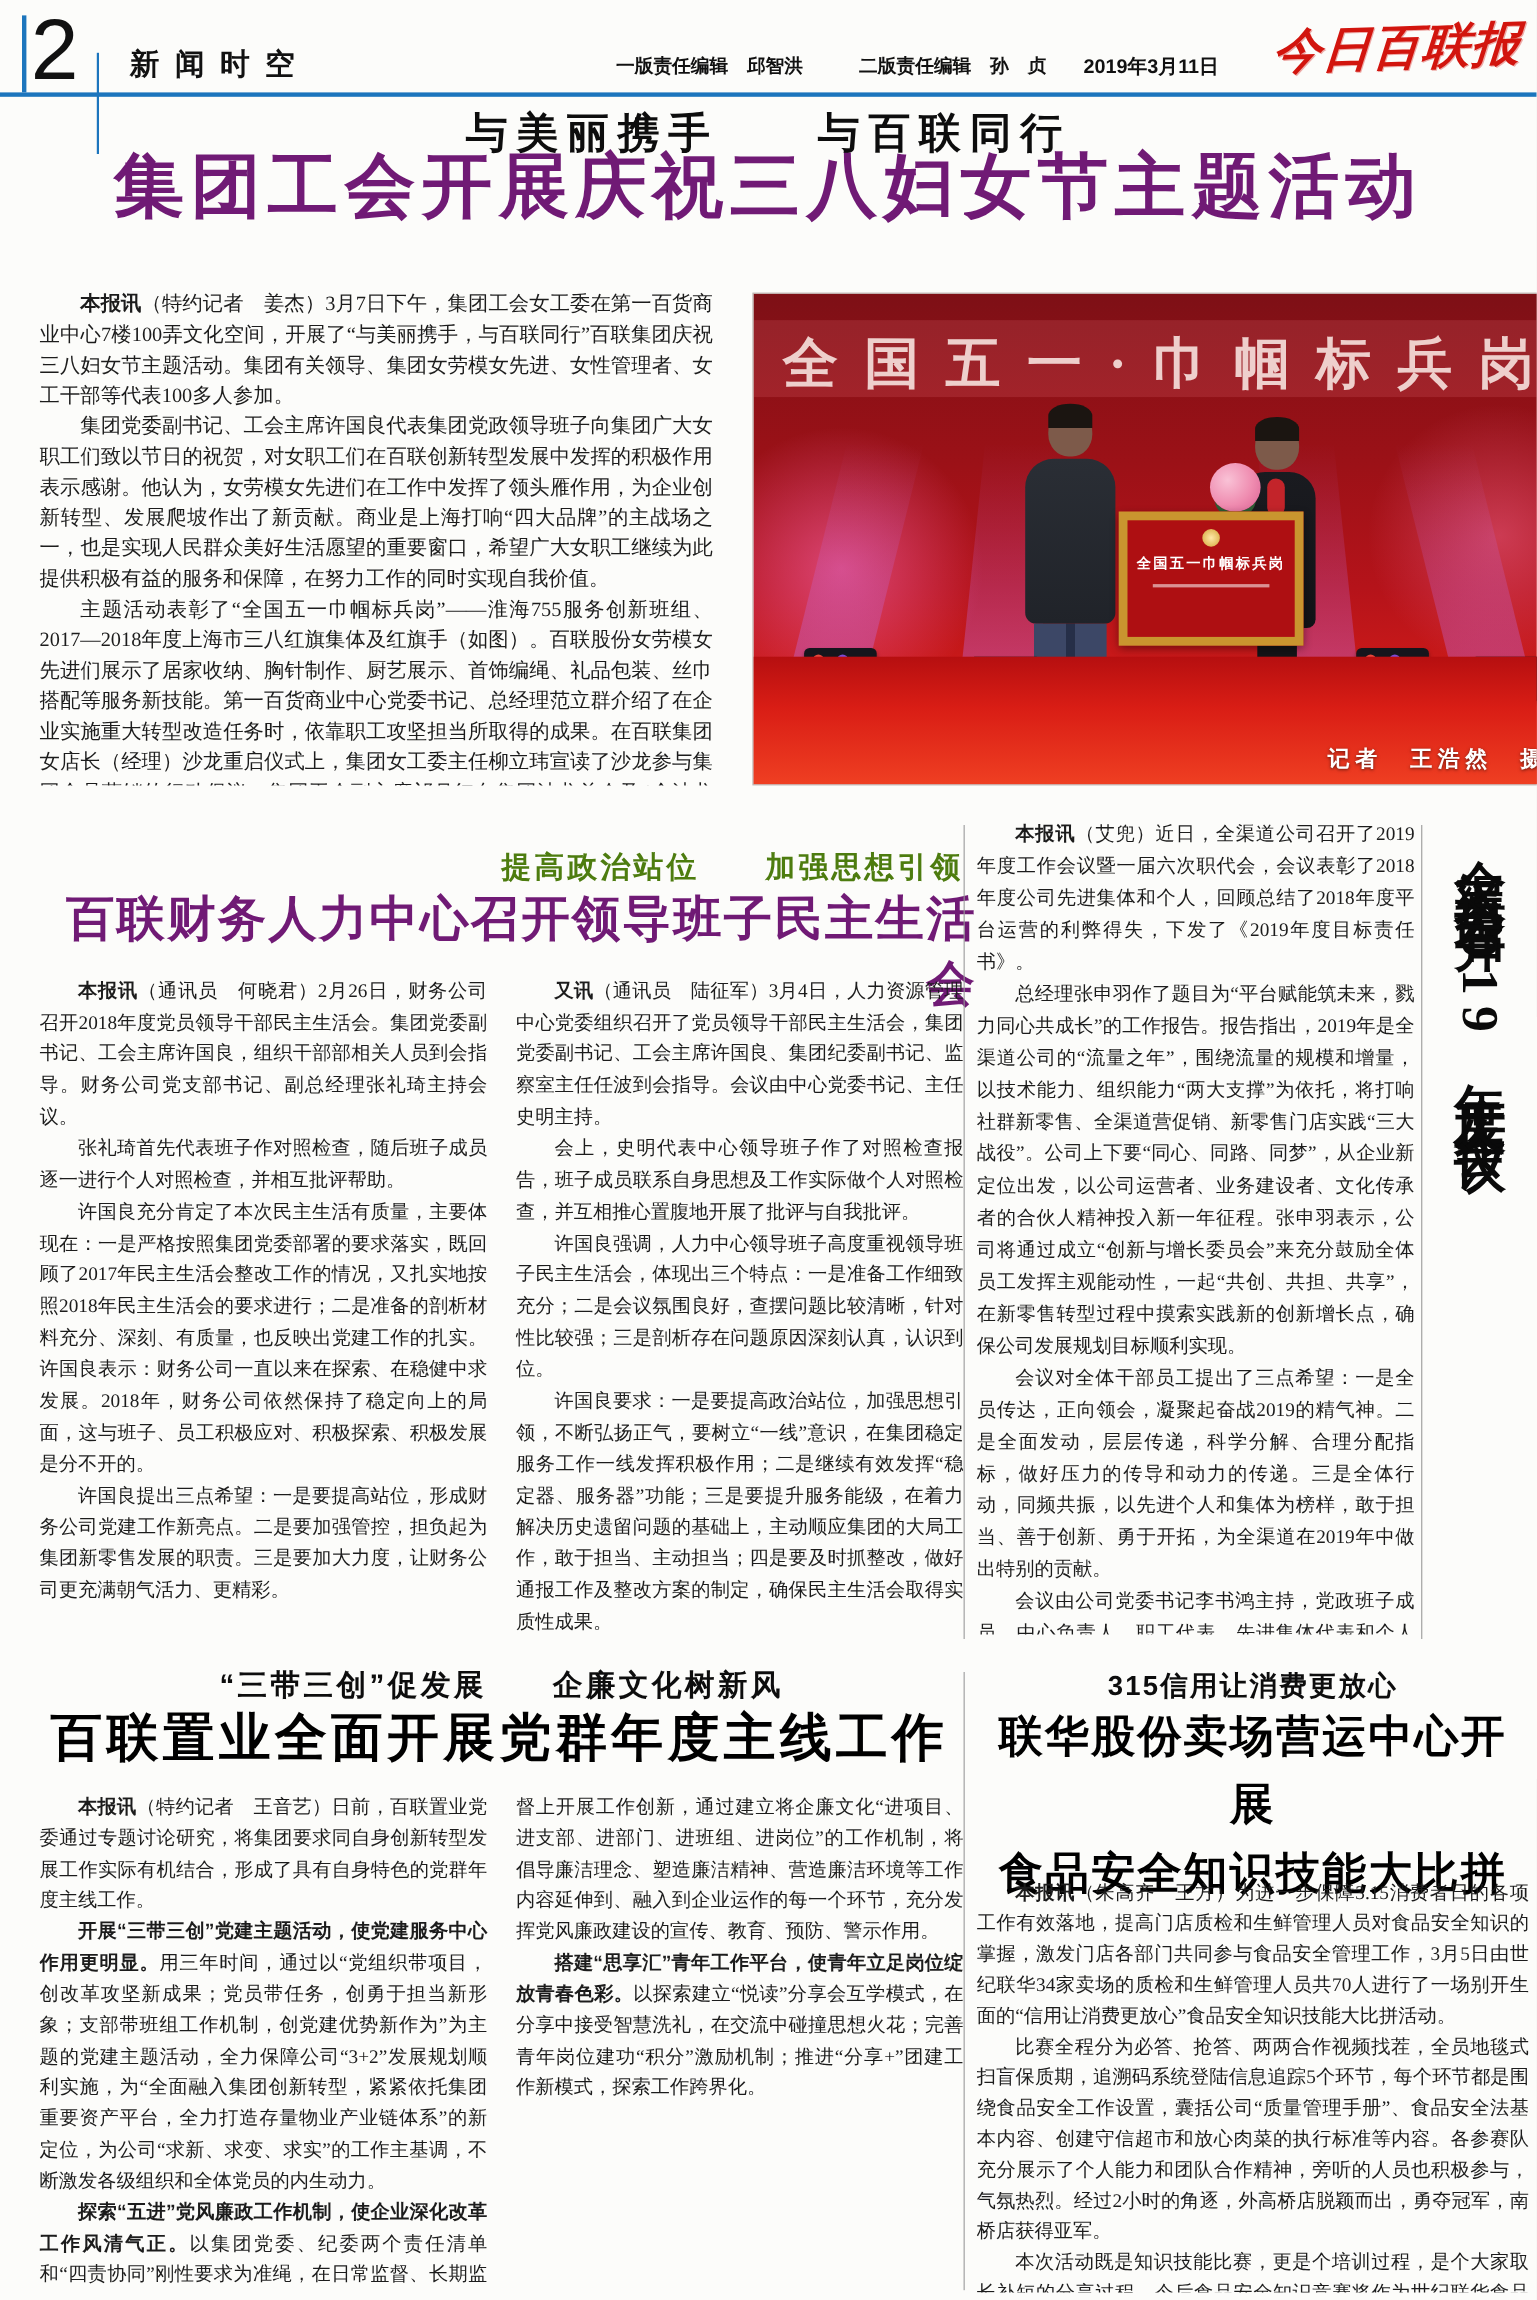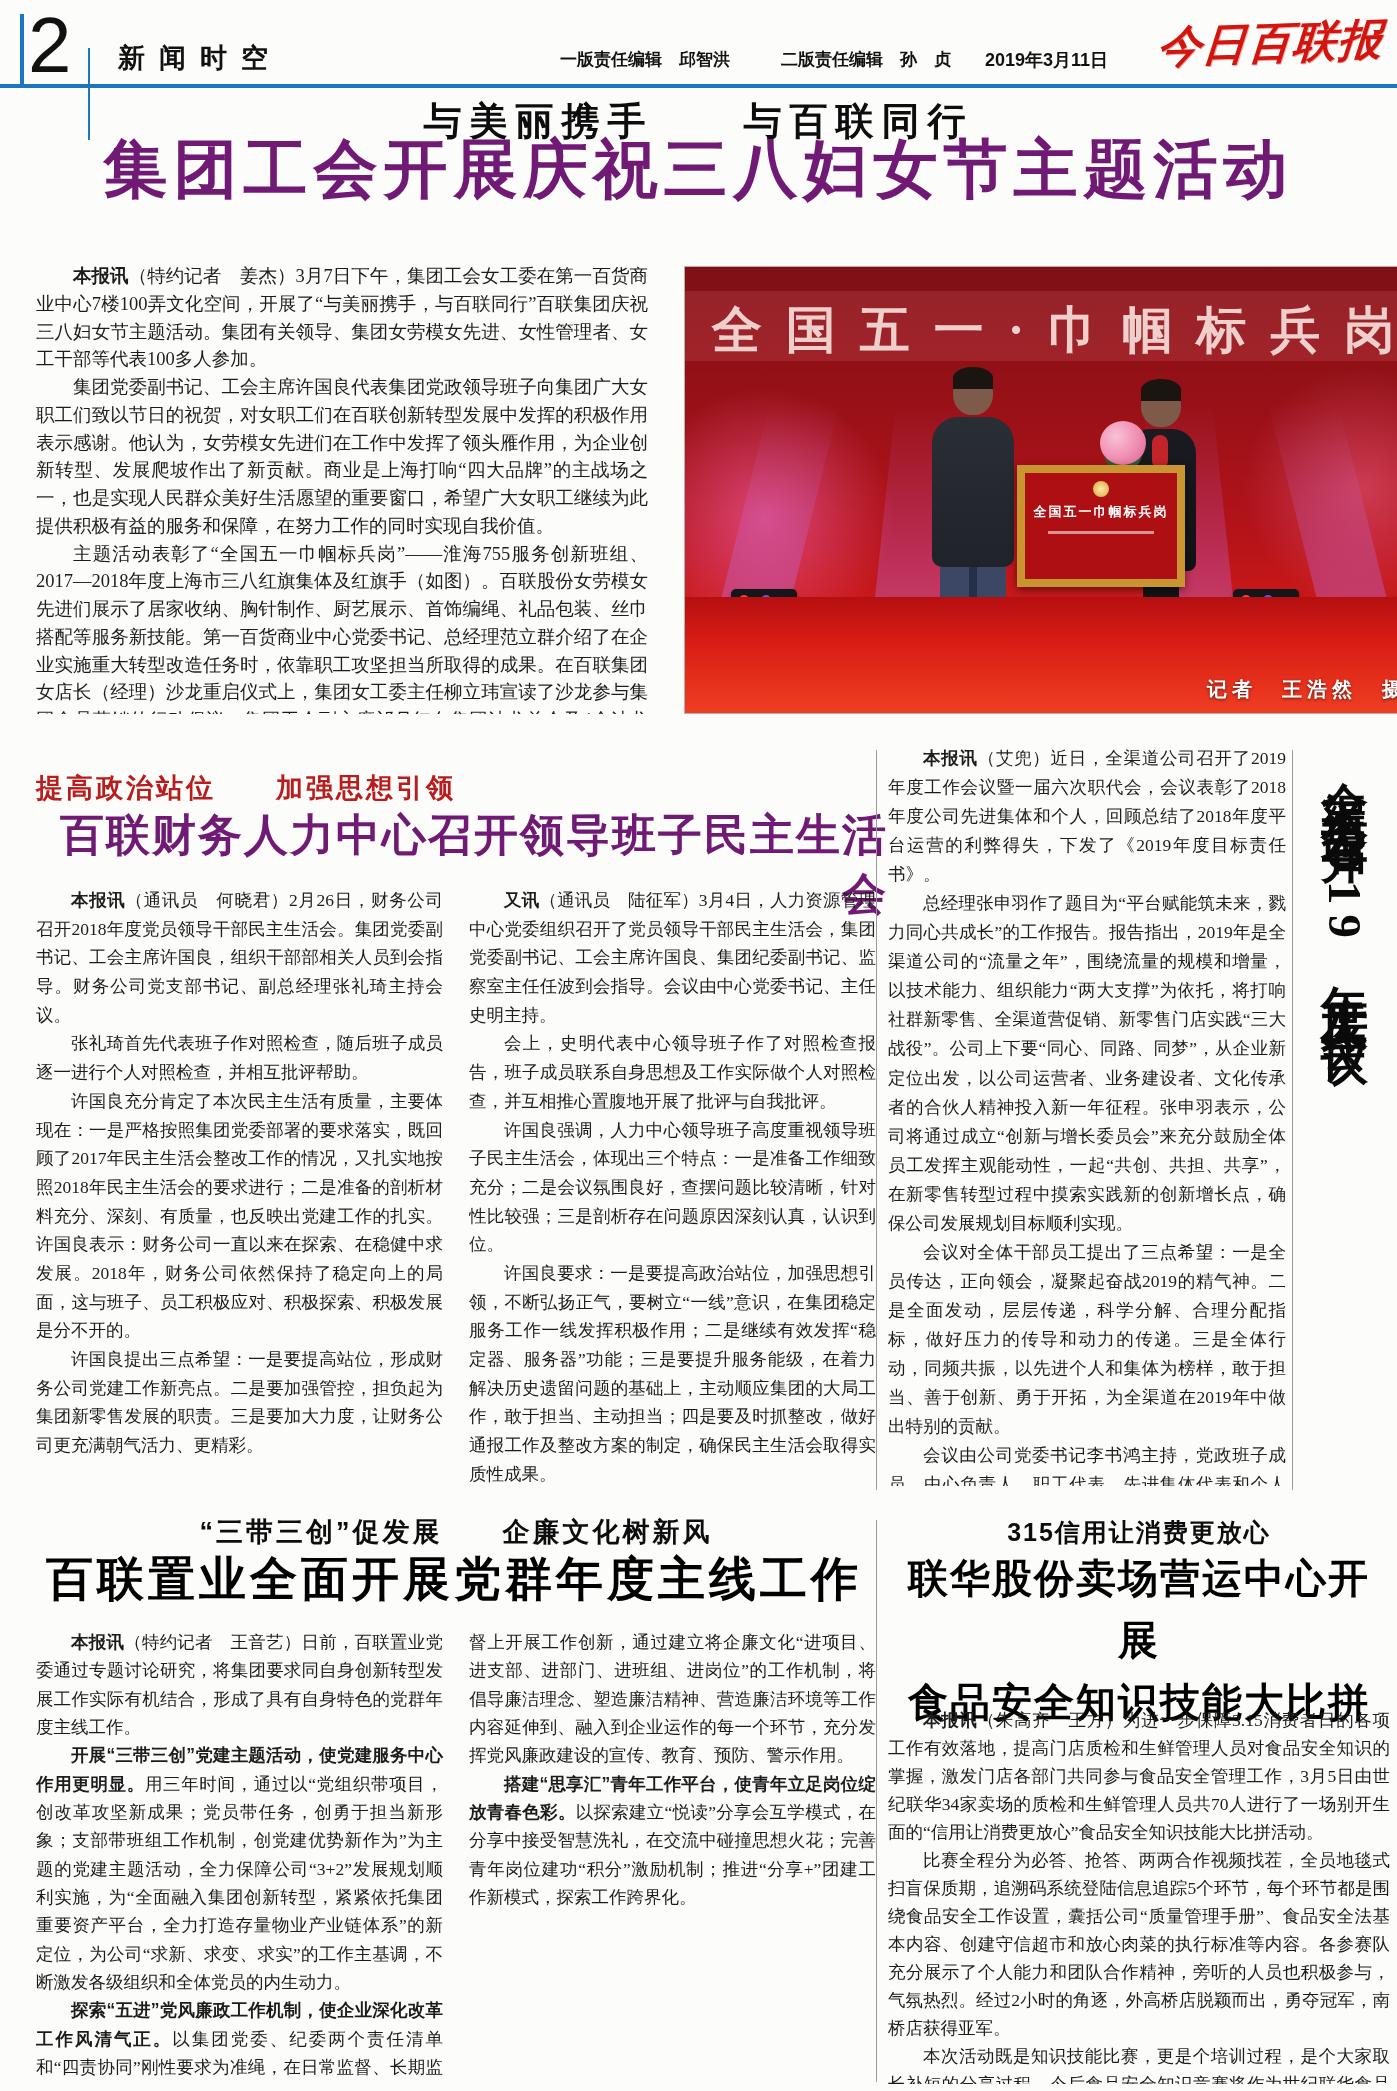--- a/index.html
+++ b/index.html
@@ -76,22 +76,22 @@
   .fx1{left:46px;top:322px;}
   .fx2{left:196px;top:330px;}
   .fx3{left:548px;top:322px;}
   .fx4{left:652px;top:330px;}
   .carpet{position:absolute;left:0;bottom:0;width:100%;height:116px;
           background:linear-gradient(180deg,#b60f10,#d91d15 40%,#ef3f22);}
   .photo-credit{position:absolute;right:16px;bottom:10px;color:#fff;font-size:20px;font-weight:700;letter-spacing:5px;
           font-family:"Liberation Sans","DejaVu Sans",sans-serif;text-shadow:0 1px 3px rgba(0,0,0,.6);}
 
   
-  .mid-kicker{position:absolute;left:36px;top:770px;width:840px;text-align:left;font-size:27px;font-weight:700;
-          font-family:"Liberation Sans","DejaVu Sans",sans-serif;letter-spacing:3px;color:#b91c1c;}
+  .mid-kicker{position:absolute;left:36px;top:770px;width:840px;text-align:right;font-size:27px;font-weight:700;
+          font-family:"Liberation Sans","DejaVu Sans",sans-serif;letter-spacing:3px;color:#4d7c0f;}
   .mid-headline{position:absolute;left:20px;top:806px;width:868px;text-align:right;font-size:44px;font-weight:900;
           letter-spacing:2px;color:#701a75;}
   .mid-body{position:absolute;left:36px;top:886px;width:840px;height:606px;display:flex;gap:26px;
           font-size:17.5px;line-height:1.64;}
   .mid-col{width:407px;height:100%;overflow:hidden;}
 
   .vrule{position:absolute;width:1px;background:#9a9a9a;}
   .vrule-mid{left:876px;top:750px;height:740px;}
   .vrule-omni{left:1292px;top:750px;height:740px;}
   .vrule-bot{left:876px;top:1520px;height:562px;}

